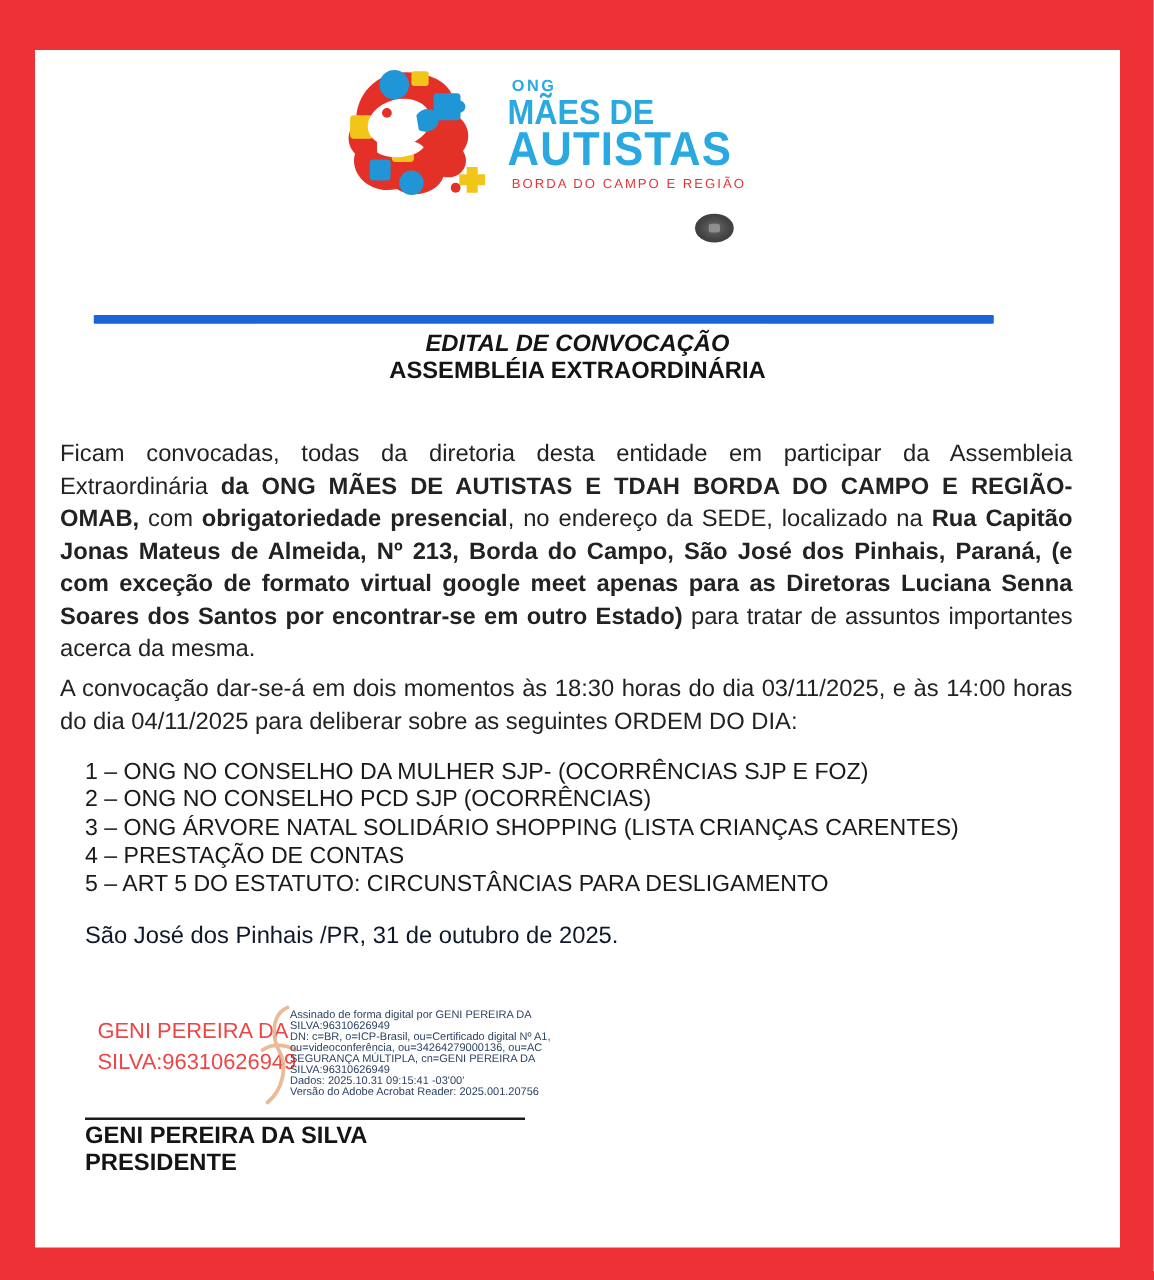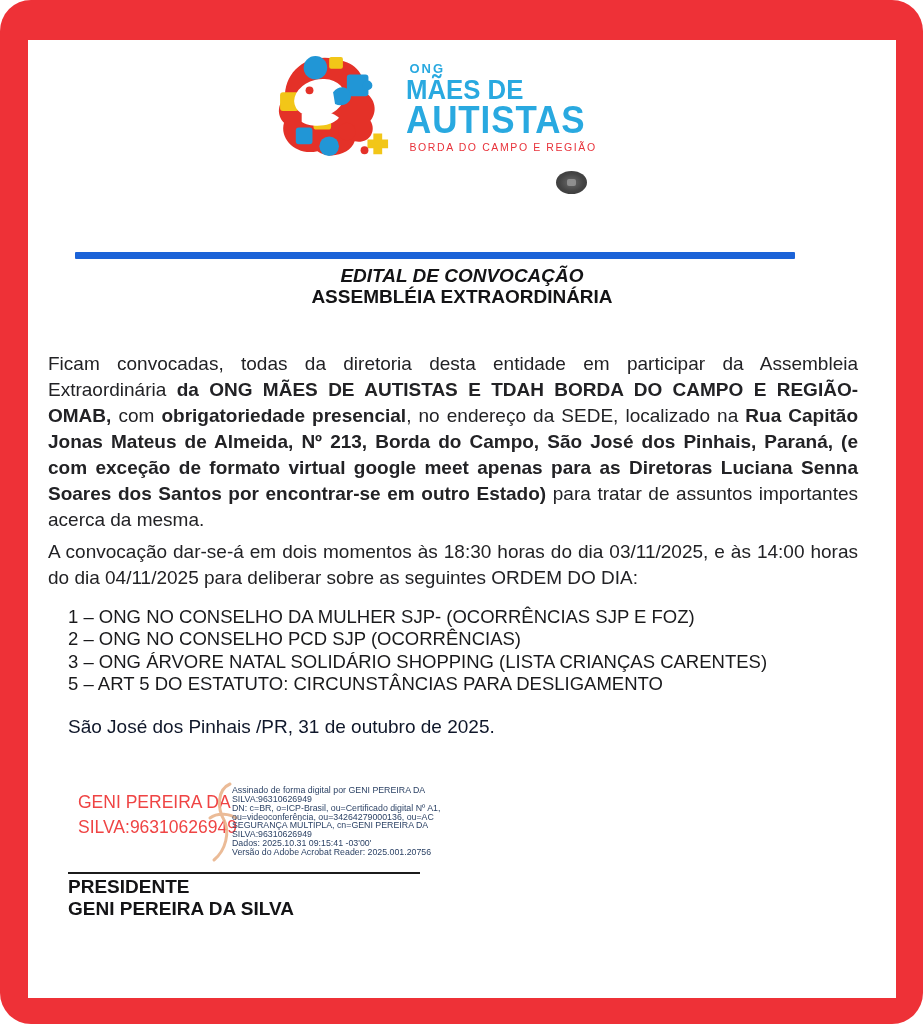--- a/index.html
+++ b/index.html
@@ -1,21 +1,20 @@
 <!DOCTYPE html>
 <html><head>
 <meta charset="utf-8">
 <style>
   * { margin:0; padding:0; box-sizing:border-box; }
   html,body { width:923px; height:1024px; background:#fff; }
   .frame {
     width:923px; height:1024px;
     background:#ee3137;
     padding:40px 27px 26px 28px;
-    border-radius:31px;
   }
   .paper {
     position:relative;
     width:100%; height:100%;
     background:#ffffff;
     font-family:"Liberation Sans", sans-serif;
     color:#1e1e20;
     overflow:hidden;
   }
   
@@ -110,20 +109,21 @@
     </div>
 
     <div class="para"><span class="n">Ficam convocadas, todas da diretoria desta entidade em participar da Assembleia Extraordinária </span><span class="b">da ONG MÃES DE AUTISTAS E TDAH BORDA DO CAMPO E REGIÃO- OMAB,</span><span class="n"> com </span><span class="b">obrigatoriedade presencial</span><span class="n">, no endereço da SEDE, localizado na </span><span class="b">Rua Capitão Jonas Mateus de Almeida, Nº 213, Borda do Campo, São José dos Pinhais, Paraná, (e com exceção de formato virtual google meet apenas para as Diretoras Luciana Senna Soares dos Santos por encontrar-se em outro Estado)</span><span class="n"> para tratar de assuntos importantes acerca da mesma.</span></div>
 
     <div class="para para-2">A convocação dar-se-á em dois momentos às 18:30 horas do dia 03/11/2025, e às 14:00 horas do dia 04/11/2025 para deliberar sobre as seguintes ORDEM DO DIA:</div>
 
     <div class="agenda">
       <div>1 – ONG NO CONSELHO DA MULHER SJP- (OCORRÊNCIAS SJP E FOZ)</div>
       <div>2 – ONG NO CONSELHO PCD SJP (OCORRÊNCIAS)</div>
       <div>3 – ONG ÁRVORE NATAL SOLIDÁRIO SHOPPING (LISTA CRIANÇAS CARENTES)</div>
+      <div>4 – PRESTAÇÃO DE CONTAS</div>
       <div>5 – ART 5 DO ESTATUTO: CIRCUNSTÂNCIAS PARA DESLIGAMENTO</div>
     </div>
 
     <div class="date-line">São José dos Pinhais /PR, 31 de outubro de 2025.</div>
 
     <div class="sig-block">
       <div class="sig-name">GENI PEREIRA DA SILVA:96310626949</div>
       <span class="sig-flourish">
         <svg width="34" height="84" viewBox="0 0 34 84">
           <path d="M24 4 C10 10 12 30 18 40 C24 52 20 70 8 80 M4 38 C12 32 24 34 30 38" fill="none" stroke="#e9b48c" stroke-width="3" stroke-linecap="round" opacity="0.9"></path>
@@ -136,18 +136,18 @@
         <div>ou=videoconferência, ou=34264279000136, ou=AC</div>
         <div>SEGURANÇA MÚLTIPLA, cn=GENI PEREIRA DA</div>
         <div>SILVA:96310626949</div>
         <div>Dados: 2025.10.31 09:15:41 -03'00'</div>
         <div>Versão do Adobe Acrobat Reader: 2025.001.20756</div>
       </div>
     </div>
 
     <div class="sig-rule"></div>
     <div class="sig-typed">
+      <div>GENI PEREIRA DA SILVA</div>
       <div>PRESIDENTE</div>
-      <div>GENI PEREIRA DA SILVA</div>
     </div>
 
   </div>
 </div>
 
 </body></html>

